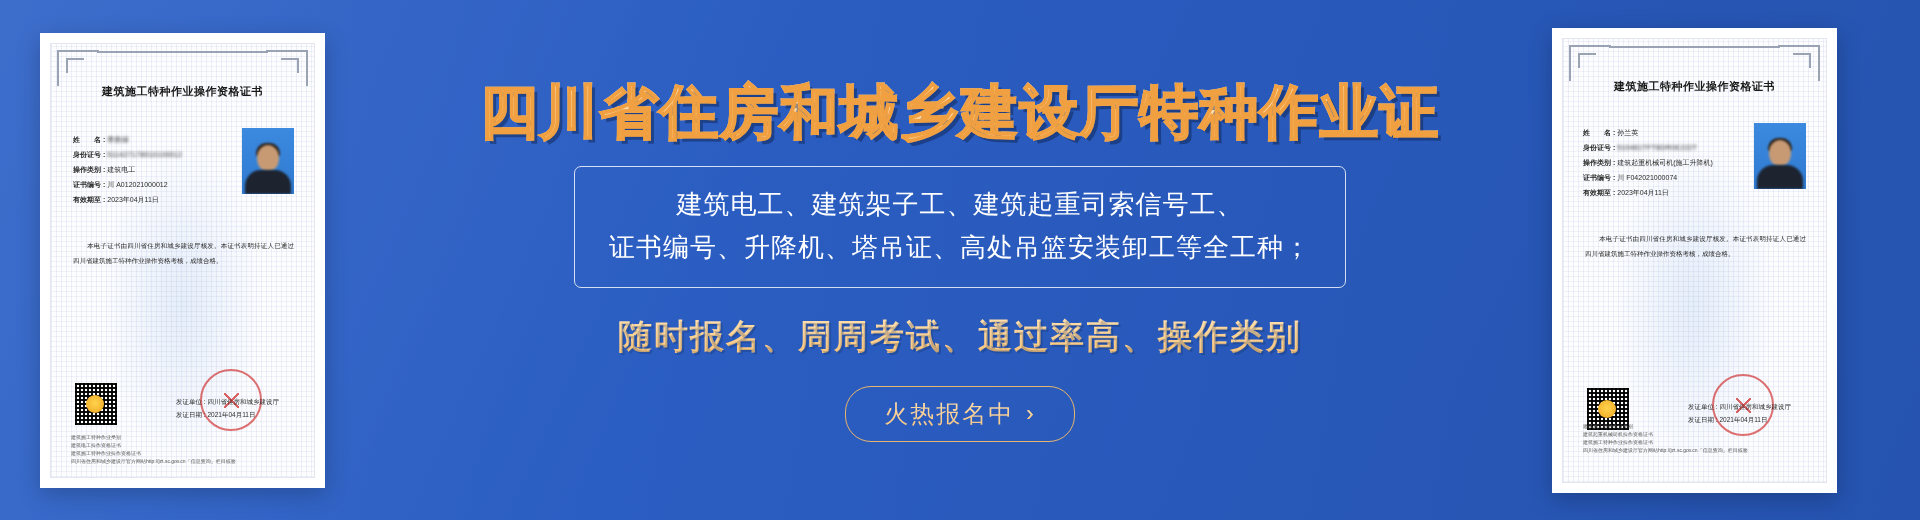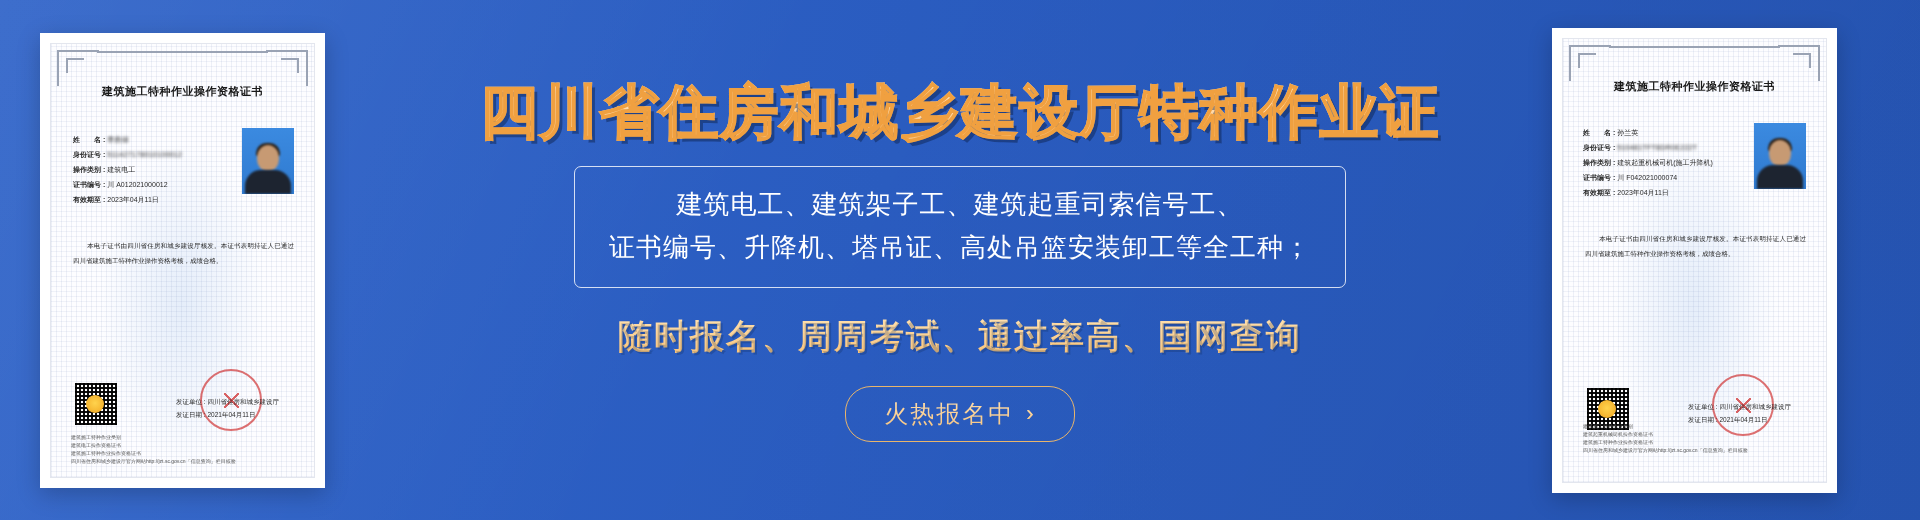--- a/index.html
+++ b/index.html
@@ -226,21 +226,21 @@
   </div>
 
   <div class="center">
     <div class="headline">四川省住房和城乡建设厅特种作业证</div>
 
     <div class="infobox">
       <div class="line">建筑电工、建筑架子工、建筑起重司索信号工、</div>
       <div class="line">证书编号、升降机、塔吊证、高处吊篮安装卸工等全工种；</div>
     </div>
 
-    <div class="slogan">随时报名、周周考试、通过率高、国网查询</div>
+    <div class="slogan">随时报名、周周考试、通过率高、操作类别</div>
 
     <div class="cta">
       <span>火热报名中</span>
       <span class="chev">›</span>
     </div>
   </div>
 
   <div class="cert cert-right">
     <div class="cert-inner">
       <div class="corner tl"></div>

